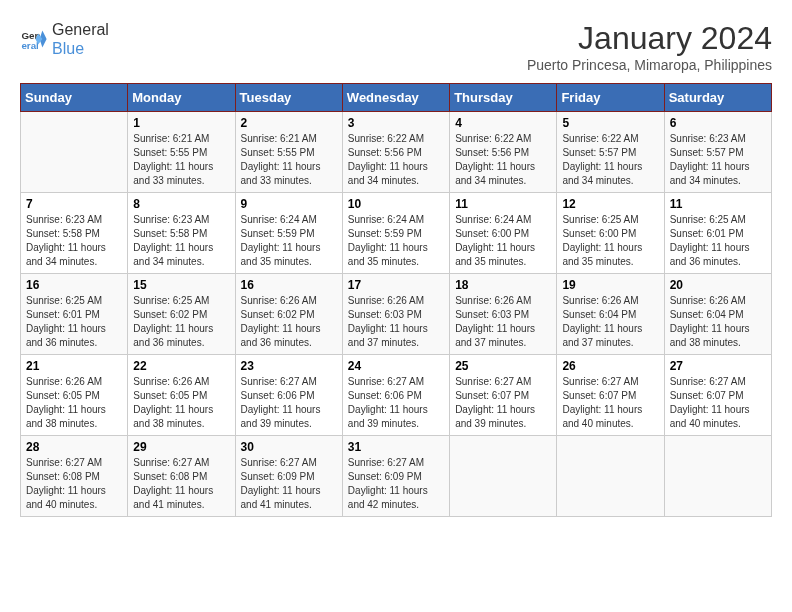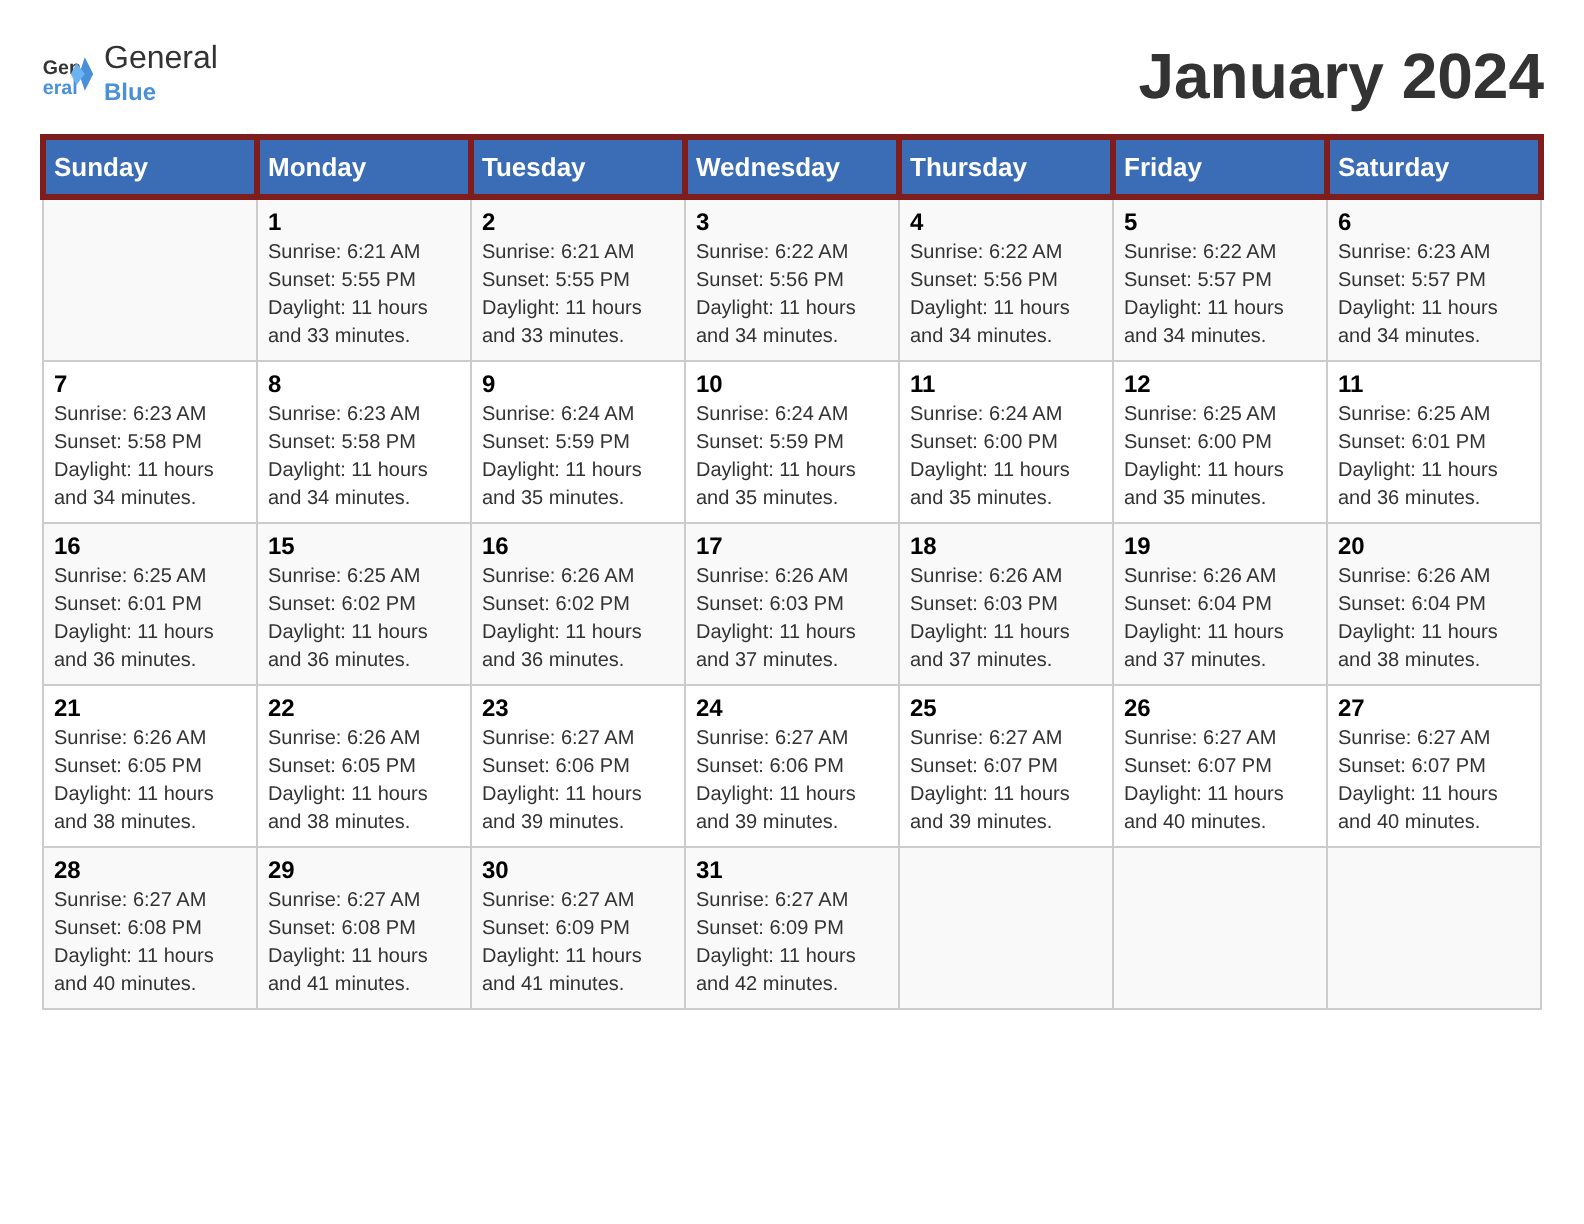--- a/index.html
+++ b/index.html
@@ -23,40 +23,40 @@
     }
     .logo-icon {
       width: 28px;
       height: 28px;
     }
     .title-block {
       text-align: right;
     }
     .month-year {
       font-size: 32px;
-      font-weight: bold;
+      font-weight: normal;
       color: #333;
     }
     .location {
       font-size: 14px;
       color: #555;
     }
     table {
       width: 100%;
       border-collapse: collapse;
       font-size: 11px;
     }
     thead tr th {
       background-color: #3a6db5;
       color: #fff;
       padding: 6px 4px;
       text-align: left;
       font-size: 13px;
       font-weight: bold;
-      border: 3px solid #7f1d1d;
+      border: 1px solid #7f1d1d;
     }
     tbody tr td {
       vertical-align: top;
       padding: 4px 5px;
       border: 1px solid #ccc;
       background: #fff;
       width: calc(100% / 7);
       min-height: 80px;
     }
     tbody tr:nth-child(odd) td {
@@ -80,25 +80,26 @@
 <div class="header">
   <div class="logo">
     <svg class="logo-icon" viewBox="0 0 40 40">
       <text x="2" y="20" font-size="14" font-weight="bold" fill="#333">Gen</text>
       <text x="2" y="34" font-size="14" font-weight="bold" fill="#4a90d9">eral</text>
       <polygon points="32,8 38,20 32,32 28,20" fill="#4a90d9"></polygon>
       <polygon points="26,12 32,20 26,28 22,20" fill="#6db3f2"></polygon>
     </svg>
     <div style="line-height:1.2">
       <div style="font-size:16px;font-weight:normal;color:#333">General</div>
-      <div style="font-size:12px;font-weight:bold;color:#4a90d9">Blue</div>
+      <div style="font-size:16px;font-weight:normal;color:#4a90d9">Blue</div>
     </div>
   </div>
   <div class="title-block">
     <div class="month-year">January 2024</div>
+    <div class="location">Puerto Princesa, Mimaropa, Philippines</div>
   </div>
 </div>
 
 <table>
   <thead>
     <tr>
       <th>Sunday</th>
       <th>Monday</th>
       <th>Tuesday</th>
       <th>Wednesday</th>

